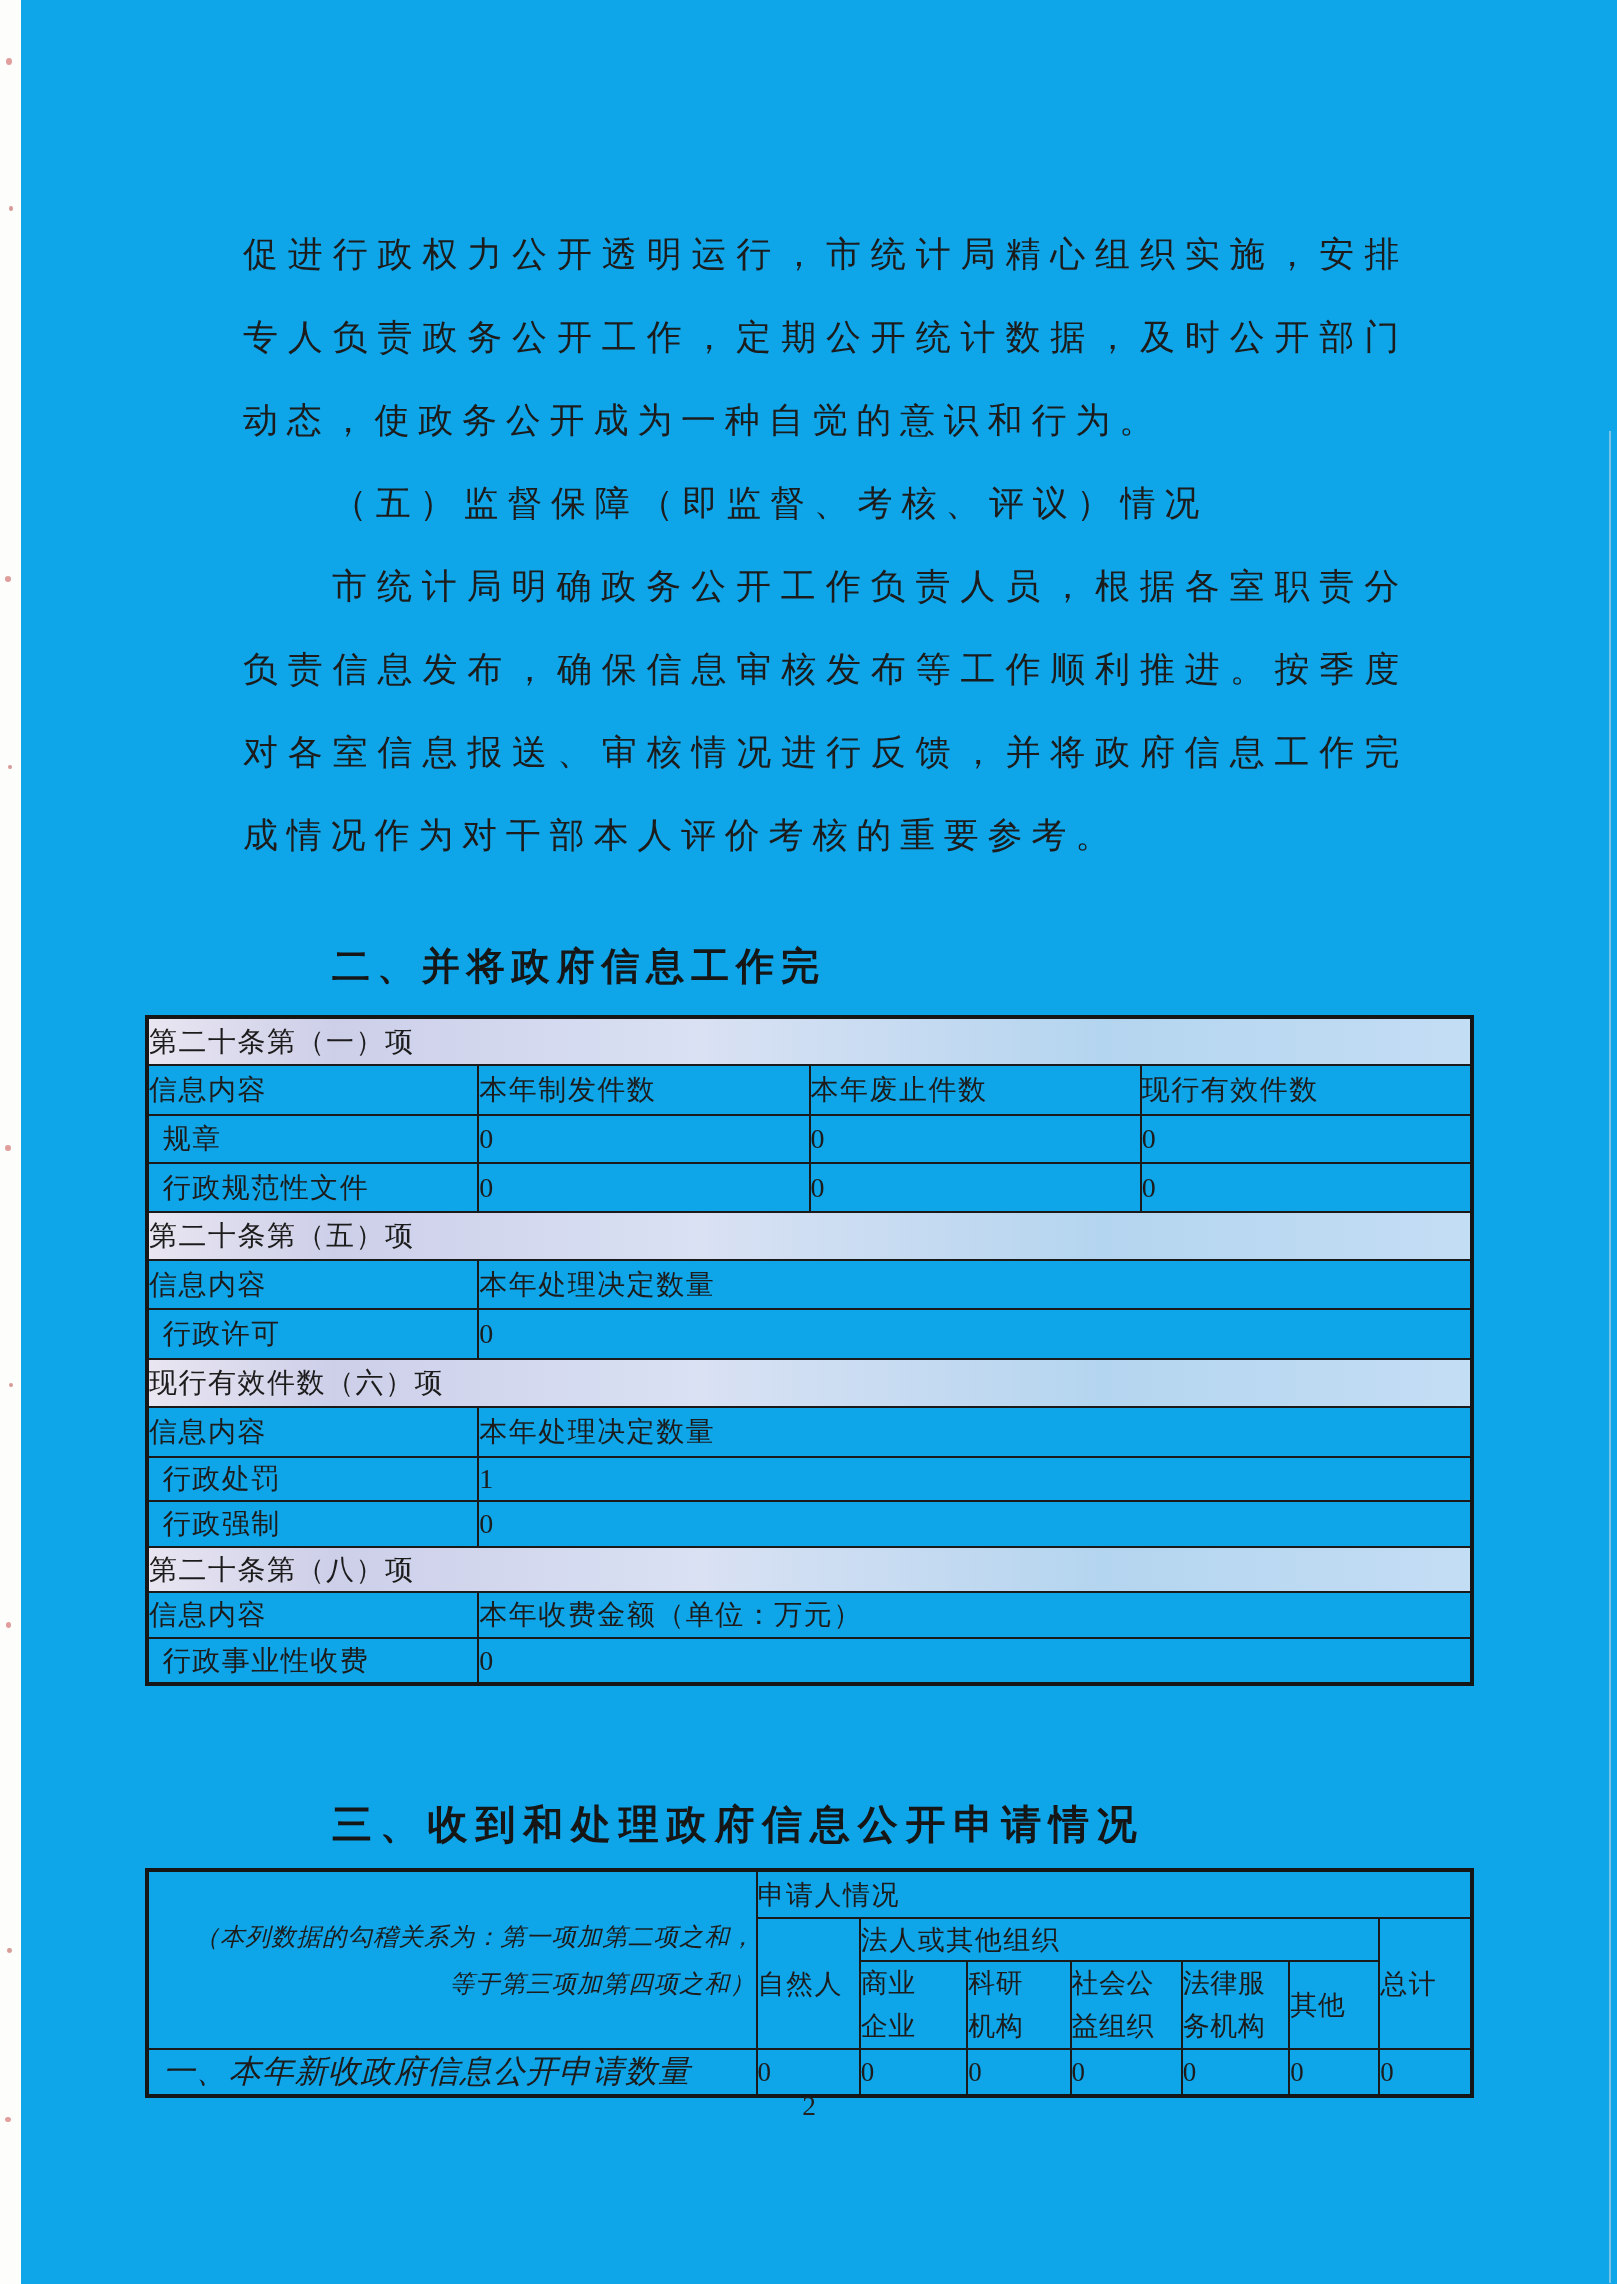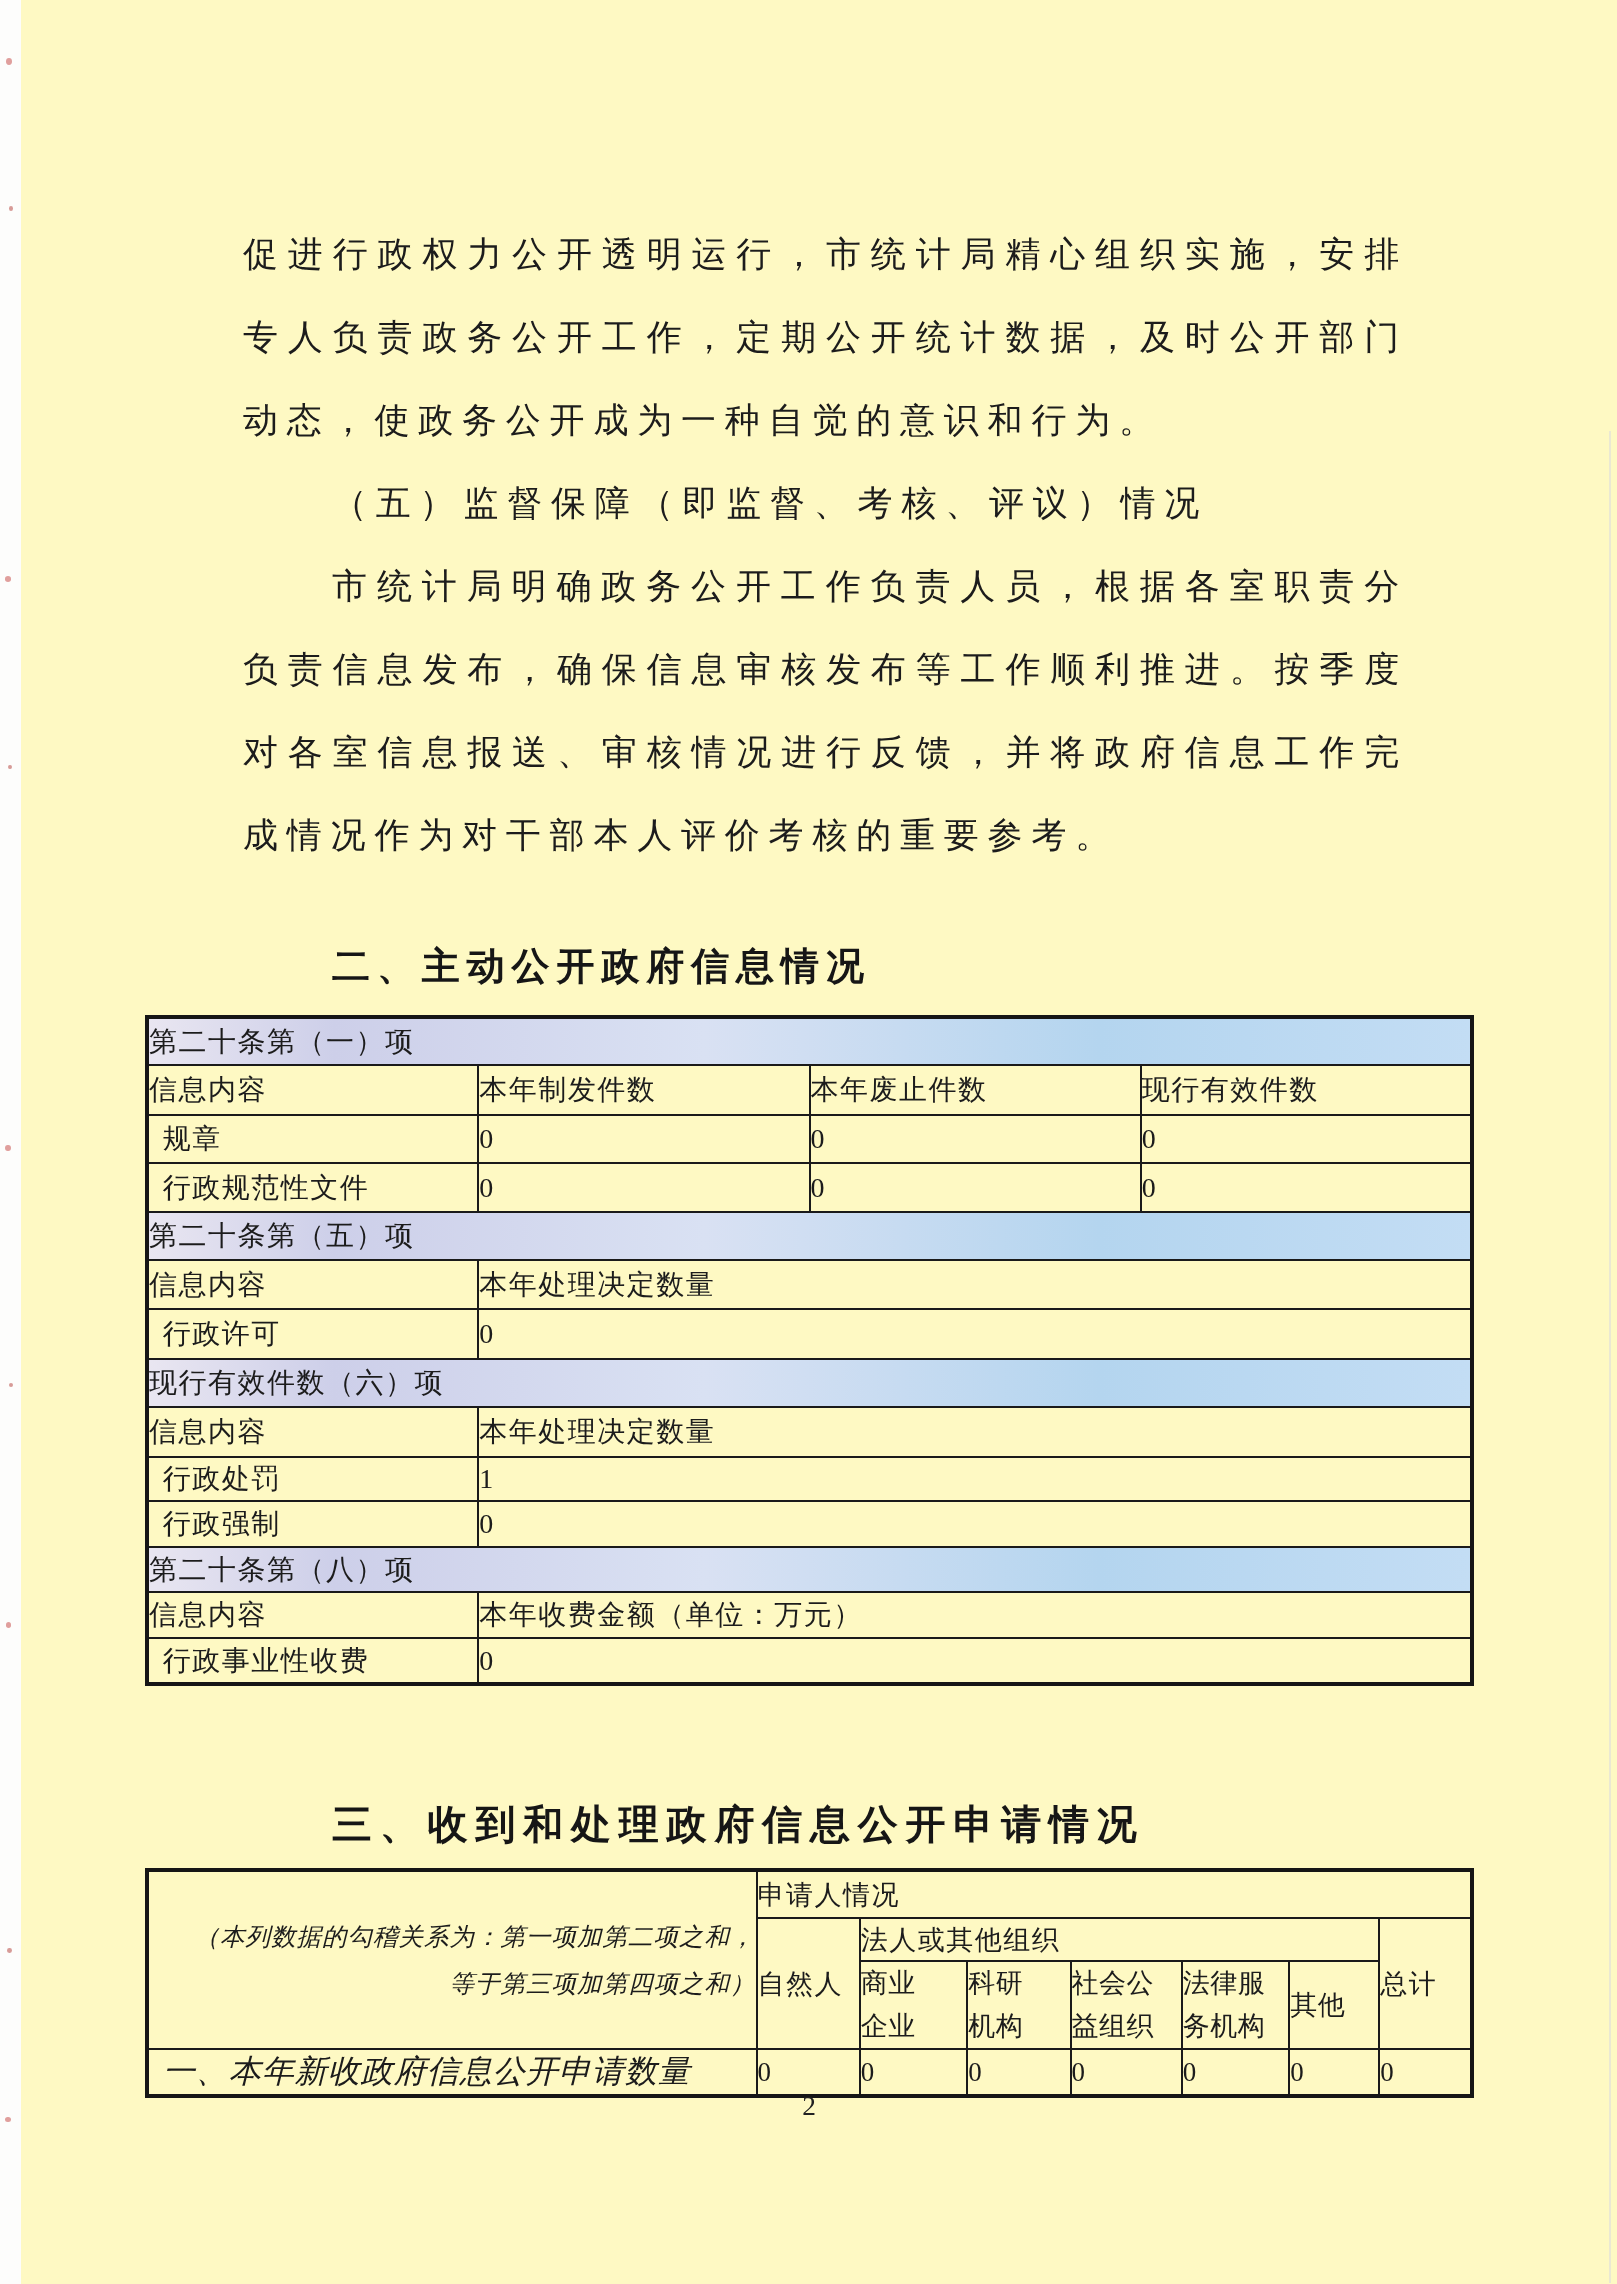--- a/index.html
+++ b/index.html
@@ -1,20 +1,20 @@
 <!DOCTYPE html>
 <html style="font-size:7.8px"><head>
 <meta charset="utf-8">
 <style>
   html,body{margin:0;padding:0;background:#e9e7e4;}
   .page{
     position:relative;
     width:1618px;
     height:2284px;
-    background:#fef9c3;
+    background:#0ea5e9;
     overflow:hidden;
     font-family:"Liberation Serif","DejaVu Serif",serif;
     color:#1f1f1f;
   }
   .edge-strip{position:absolute;left:0;top:0;width:20.6px;height:100%;background:#fdfdfc;}
   .right-streak{position:absolute;width:2px;background:#d8dbe0;opacity:.55;}
   .speck{position:absolute;border-radius:50%;opacity:.55;}
 
   
   .body-text{position:absolute;left:243px;top:213px;width:1165px;}
@@ -77,21 +77,21 @@
     <div class="bl j">促进行政权力公开透明运行，市统计局精心组织实施，安排</div>
     <div class="bl j">专人负责政务公开工作，定期公开统计数据，及时公开部门</div>
     <div class="bl">动态，使政务公开成为一种自觉的意识和行为。</div>
     <div class="bl ind">（五）监督保障（即监督、考核、评议）情况</div>
     <div class="bl j ind">市统计局明确政务公开工作负责人员，根据各室职责分</div>
     <div class="bl j">负责信息发布，确保信息审核发布等工作顺利推进。按季度</div>
     <div class="bl j">对各室信息报送、审核情况进行反馈，并将政府信息工作完</div>
     <div class="bl">成情况作为对干部本人评价考核的重要参考。</div>
   </div>
 
-  <h2 class="heading" id="h-sec2">二、主动公开政府信息情况</h2>
+  <h2 class="heading" id="h-sec2">二、并将政府信息工作完</h2>
 
   <table id="table1">
     <colgroup>
         <col style="width:25%">
         <col style="width:25%">
         <col style="width:25%">
         <col style="width:25%">
       </colgroup>
     <tbody>
         <tr class="band h98">

